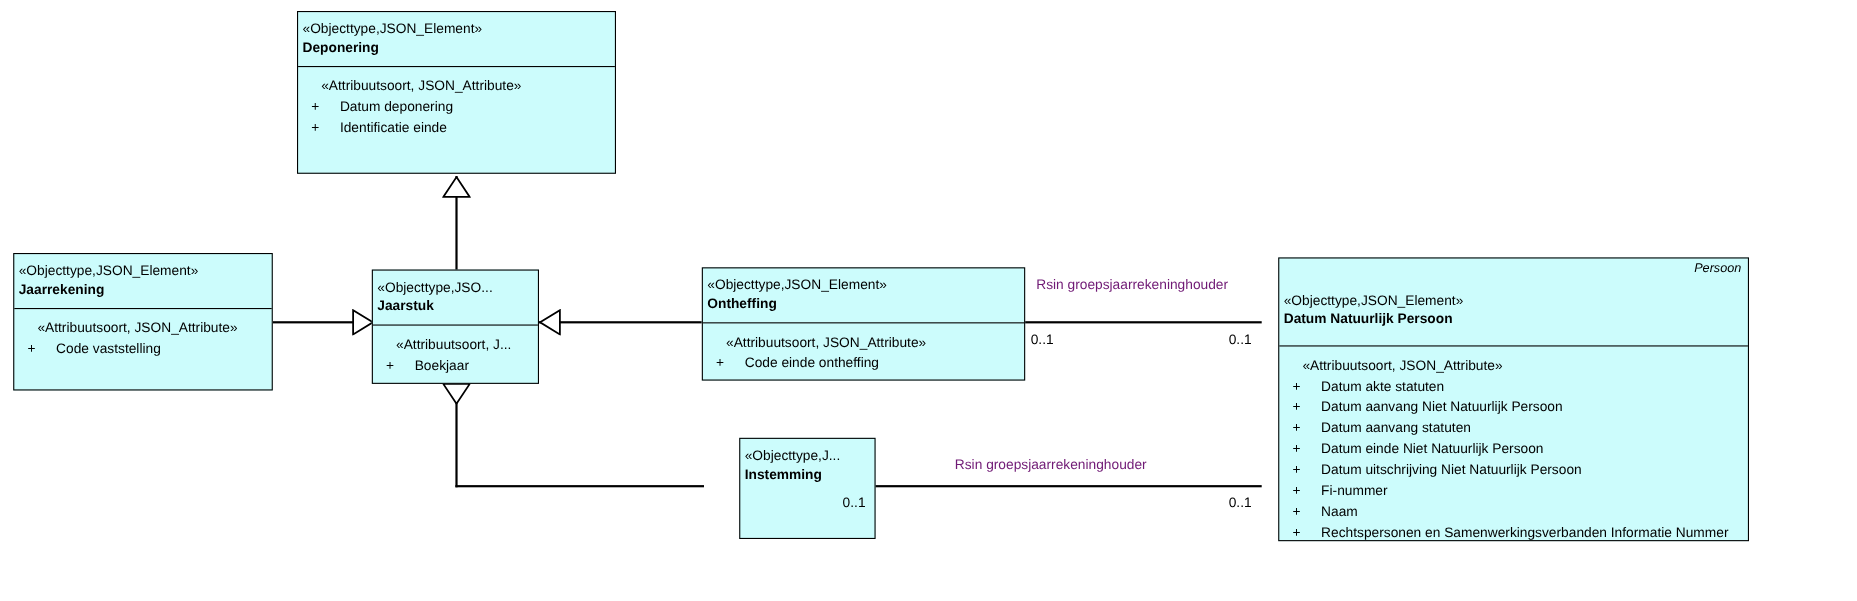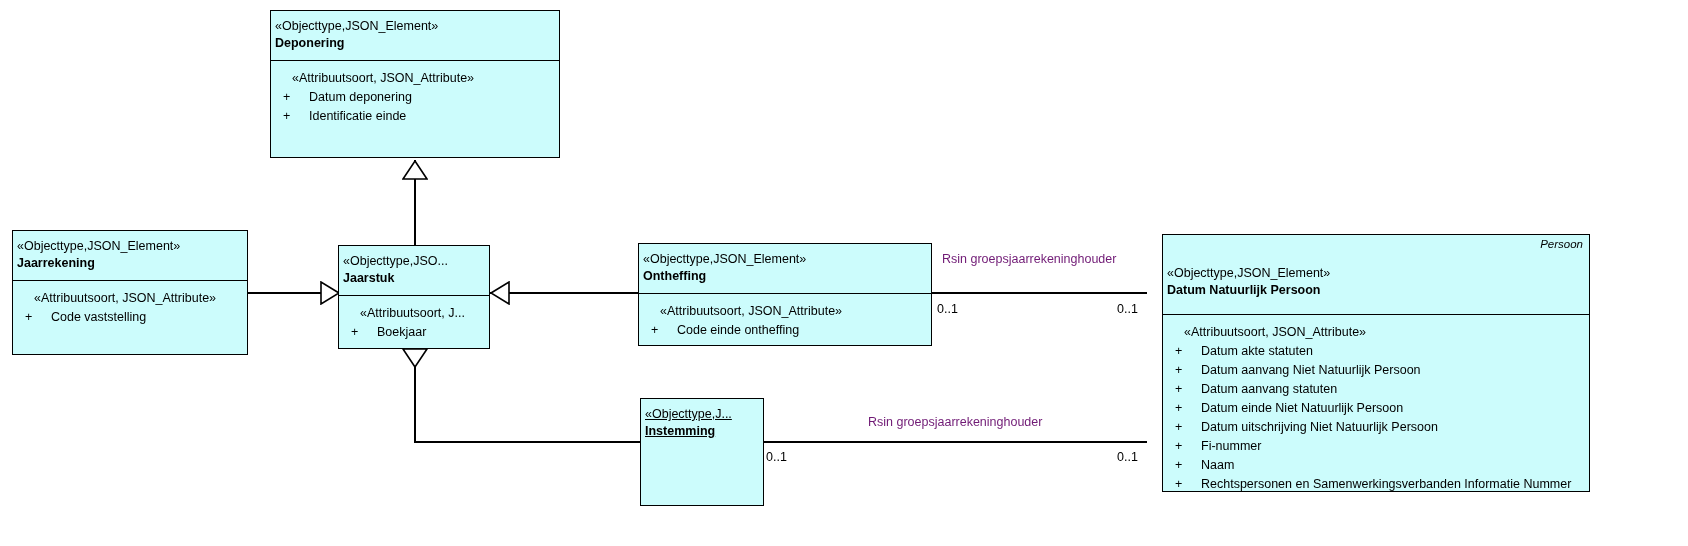--- a/index.html
+++ b/index.html
@@ -201,21 +201,21 @@
       <div class="classname">Ontheffing</div>
     </div>
     <div class="uml-attrs">
       <div class="attr-stereotype">«Attribuutsoort, JSON_Attribute»</div>
       <div class="attr-row">
         <span class="attr-vis">+</span><span class="attr-name">Code einde ontheffing</span>
       </div>
     </div>
   </div>
 
-  <div class="uml-class" style="left:640px; top:398px; width:124px; height:108px;text-decoration:underline;">
+  <div class="uml-class" style="left:672px; top:398px; width:124px; height:92px;">
     <div class="uml-head">
       <div class="stereotype">«Objecttype,J...</div>
       <div class="classname">Instemming</div>
     </div>
   </div>
 
   <div class="uml-class" style="left:1146px; top:234px; width:428px; height:258px;margin-left:16px;">
     <div class="uml-head divided" style="height:80px; padding-top:30px;">
       <div class="pkg-label">Persoon</div>
       <div class="stereotype">«Objecttype,JSON_Element»</div>

